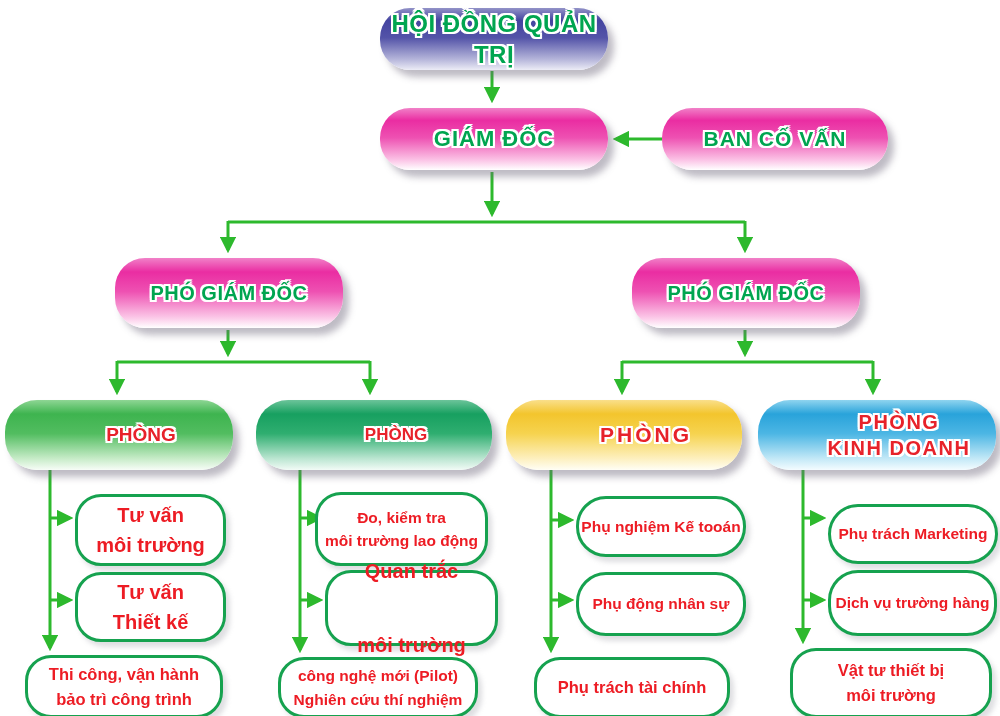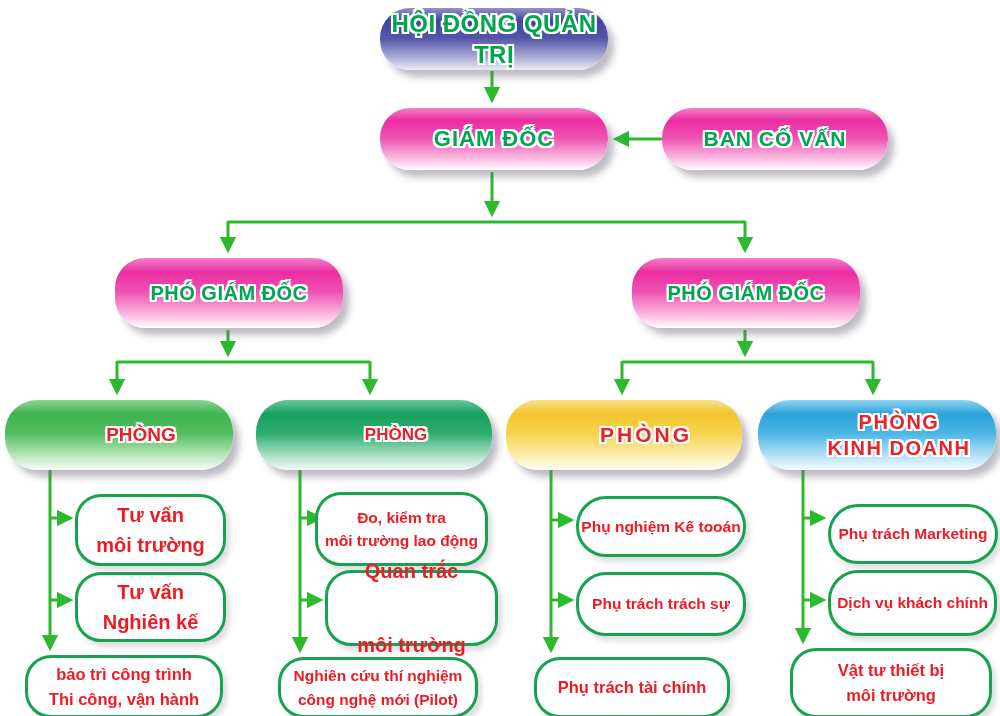--- a/index.html
+++ b/index.html
@@ -156,52 +156,52 @@
   <span>PHÒNG</span>
   <span>KINH DOANH</span>
 </div>
 
 <div class="node leaf leaf-lg" id="leaf-0-0">
   <span>Tư vấn</span>
   <span>môi trường</span>
 </div>
 <div class="node leaf leaf-lg" id="leaf-0-1">
   <span>Tư vấn</span>
-  <span>Nghiên kế</span>
+  <span>Thiết kế</span>
 </div>
 <div class="node leaf leaf-md" id="leaf-0-2">
+  <span>Thi công, vận hành</span>
   <span>bảo trì công trình</span>
-  <span>Thi công, vận hành</span>
 </div>
 
 <div class="node leaf leaf-sm" id="leaf-1-0">
   <span>Đo, kiểm tra</span>
   <span>môi trường lao động</span>
 </div>
 <div class="node leaf leaf-lg" id="leaf-1-1">
   <span>Quan trắc</span>
   <span>môi trường</span>
 </div>
 <div class="node leaf leaf-sm" id="leaf-1-2">
+  <span>công nghệ mới (Pilot)</span>
   <span>Nghiên cứu thí nghiệm</span>
-  <span>công nghệ mới (Pilot)</span>
 </div>
 
 <div class="node leaf leaf-sm" id="leaf-2-0">
   <span>Phụ nghiệm Kế tooán</span>
 </div>
 <div class="node leaf leaf-sm" id="leaf-2-1">
-  <span>Phụ trách trách sự</span>
+  <span>Phụ động nhân sự</span>
 </div>
 <div class="node leaf leaf-md" id="leaf-2-2">
   <span>Phụ trách tài chính</span>
 </div>
 
 <div class="node leaf leaf-sm" id="leaf-3-0">
   <span>Phụ trách Marketing</span>
 </div>
 <div class="node leaf leaf-sm" id="leaf-3-1">
-  <span>Dịch vụ khách chính</span>
+  <span>Dịch vụ trường hàng</span>
 </div>
 <div class="node leaf leaf-md" id="leaf-3-2">
   <span>Vật tư thiết bị</span>
   <span>môi trường</span>
 </div>
 
 </body></html>

